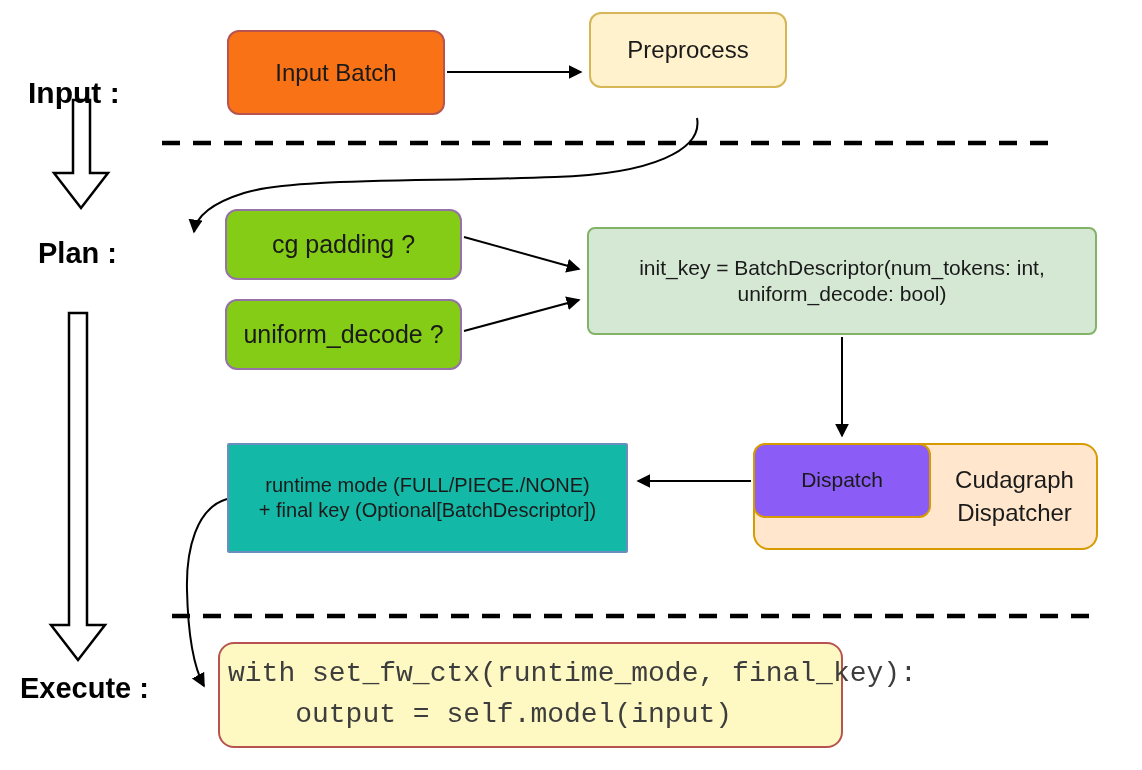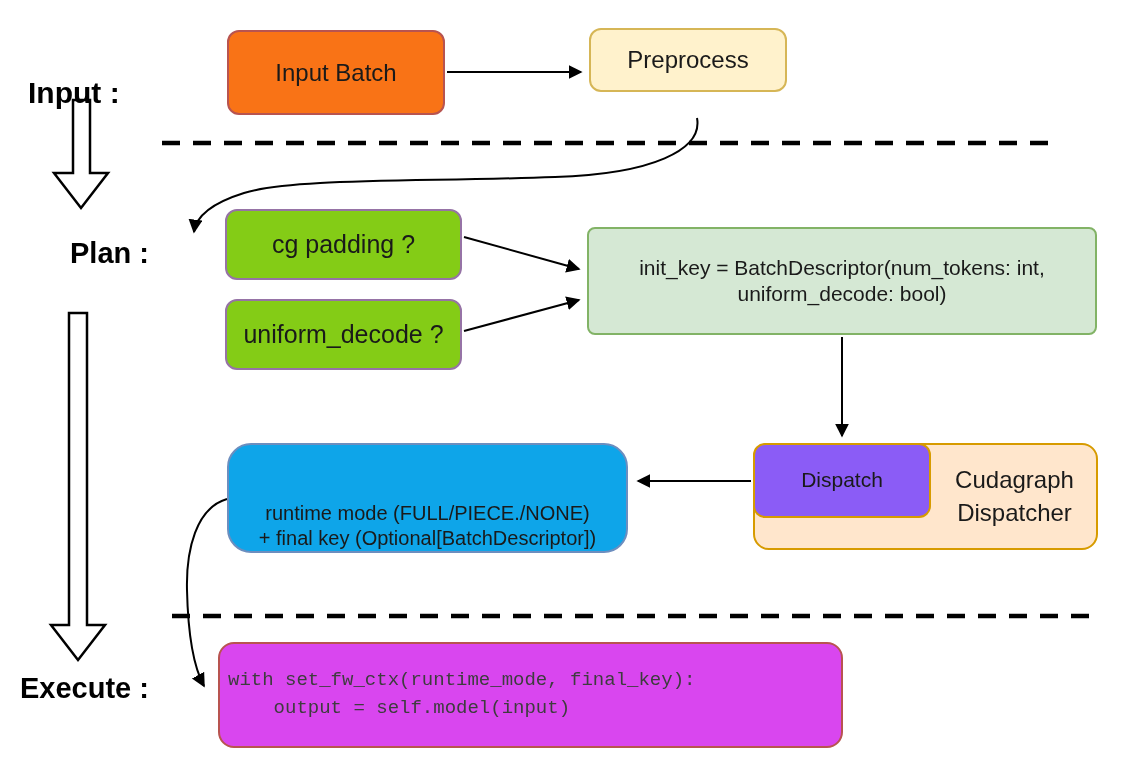--- a/index.html
+++ b/index.html
@@ -27,27 +27,27 @@
     align-items:center;
     justify-content:center;
     text-align:center;
     line-height:1.25;
   }
   .node div{white-space:nowrap;}
   .box-red   {background:#f97316;border:2px solid #b85450;border-radius:12px;font-size:24px;}
   .box-yellow{background:#fff2cc;border:2px solid #d6b656;border-radius:12px;font-size:24px;}
   .box-purple{background:#84cc16;border:2px solid #9673a6;border-radius:12px;font-size:25px;}
   .box-green {background:#d5e8d4;border:2px solid #82b366;border-radius:8px;font-size:21px;}
-  .box-blue  {background:#0ea5e9;border:2px solid #6c8ebf;border-radius:24px;font-size:20px;justify-content:flex-end;}
+  .box-blue  {background:#14b8a6;border:2px solid #6c8ebf;border-radius:2px;font-size:20px;}
   .box-orange-outer{background:#ffe6cc;border:2px solid #d79b00;border-radius:16px;}
   .box-orange-inner{background:#8b5cf6;border:2px solid #d79b00;border-radius:12px;font-size:21px;}
   .box-code{
-    background:#d946ef;border:2px solid #b85450;border-radius:16px;
+    background:#fef9c3;border:2px solid #b85450;border-radius:16px;
     font-family:"Liberation Mono", monospace;
-    font-size:19px;color:#3d3d3d;
+    font-size:28px;color:#3d3d3d;
     align-items:flex-start;
     padding-left:8px;
     line-height:1.45;
   }
   .box-code div{white-space:pre;}
   .dispatcher-label{
     position:absolute;
     left:178px;top:0;right:0;bottom:0;
     display:flex;flex-direction:column;justify-content:center;
     font-size:24px;line-height:1.35;
@@ -82,28 +82,28 @@
     <line x1="172" y1="616" x2="1095" y2="616" stroke="#000" stroke-width="4.5" stroke-dasharray="18 13"></line>
 
     <path d="M 227 499 C 196 508 186 550 187 590 C 188 634 193 666 204 686" fill="none" stroke="#000" stroke-width="2" marker-end="url(#arrow)"></path>
 
     <path d="M 73 100 L 90 100 L 90 173 L 108 173 L 81 208 L 54 173 L 73 173 Z" fill="#ffffff" stroke="#000" stroke-width="2.5" stroke-linejoin="miter"></path>
 
     <path d="M 69 313 L 87 313 L 87 625 L 105 625 L 78 660 L 51 625 L 69 625 Z" fill="#ffffff" stroke="#000" stroke-width="2.5" stroke-linejoin="miter"></path>
   </svg>
 
   <div class="stage-label" style="left:28px;top:40px;margin-top:36px;">Input :</div>
-  <div class="stage-label" style="left:38px;top:237px;font-size:29px;margin-left:32px;">Plan :</div>
+  <div class="stage-label" style="left:38px;top:237px;font-size:29px;">Plan :</div>
   <div class="stage-label" style="left:20px;top:672px;font-size:29px;">Execute :</div>
 
   <div class="node box-red" style="left:227px;top:30px;width:218px;height:85px;">
     <div>Input Batch</div>
   </div>
 
-  <div class="node box-yellow" style="left:589px;top:28px;width:198px;height:64px;">
+  <div class="node box-yellow" style="left:589px;top:12px;width:198px;height:76px;">
     <div>Preprocess</div>
   </div>
 
   <div class="node box-purple" style="left:225px;top:209px;width:237px;height:71px;">
     <div>cg padding ?</div>
   </div>
 
   <div class="node box-purple" style="left:225px;top:299px;width:237px;height:71px;">
     <div>uniform_decode ?</div>
   </div>

